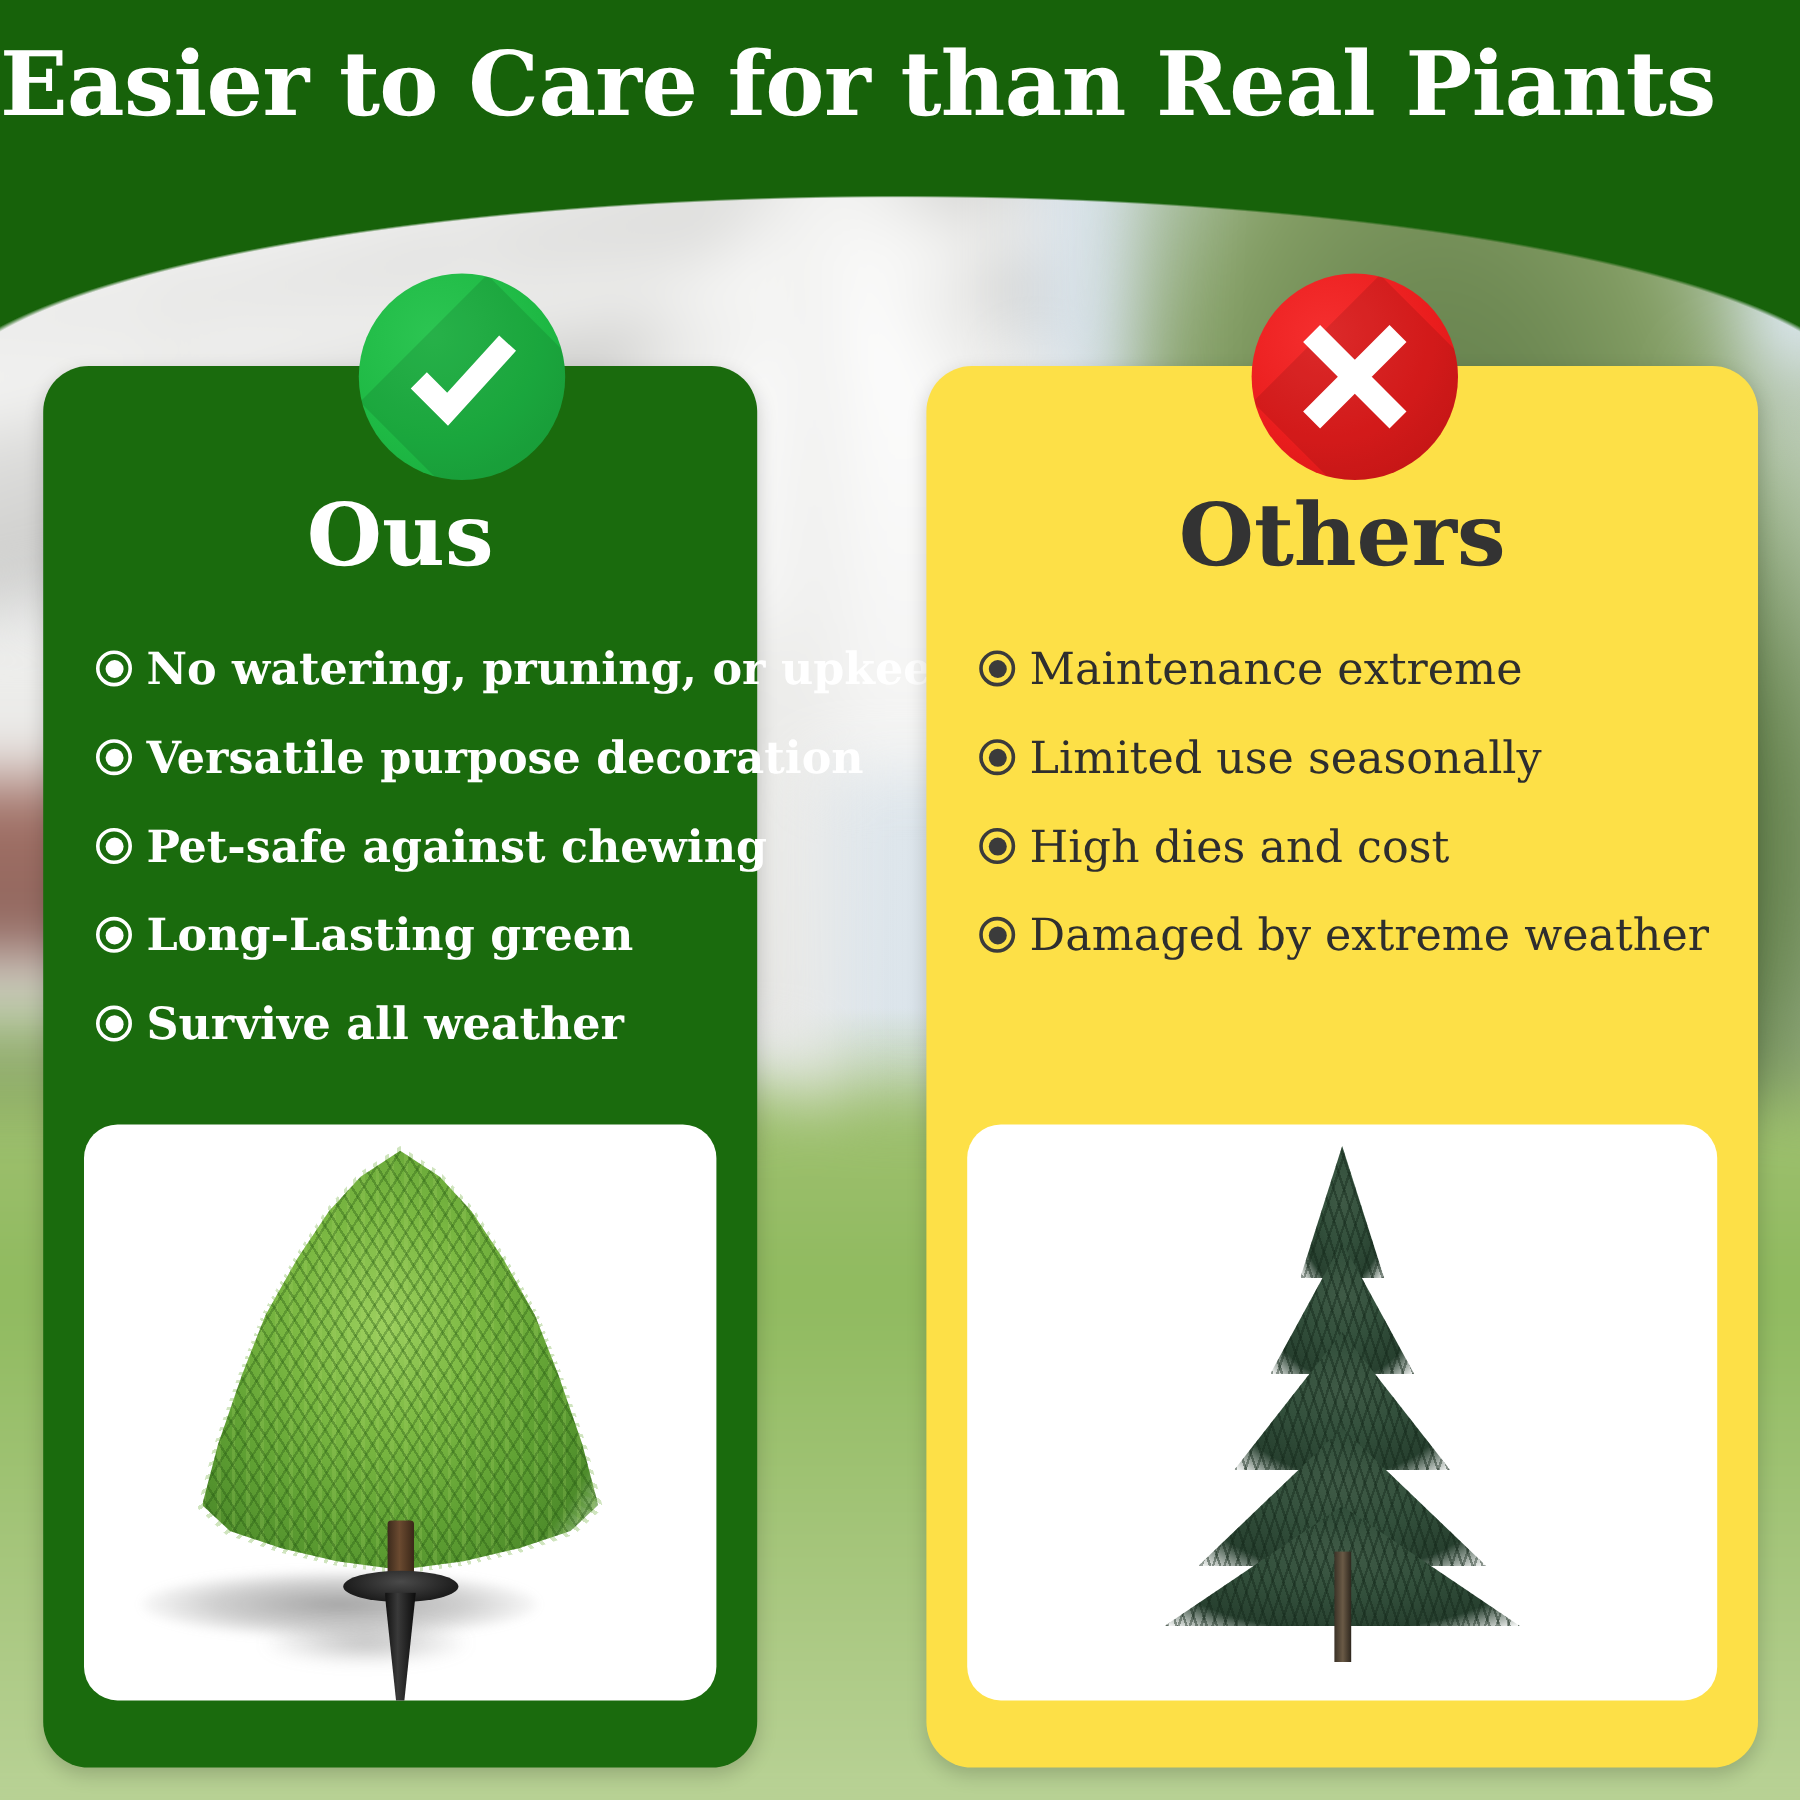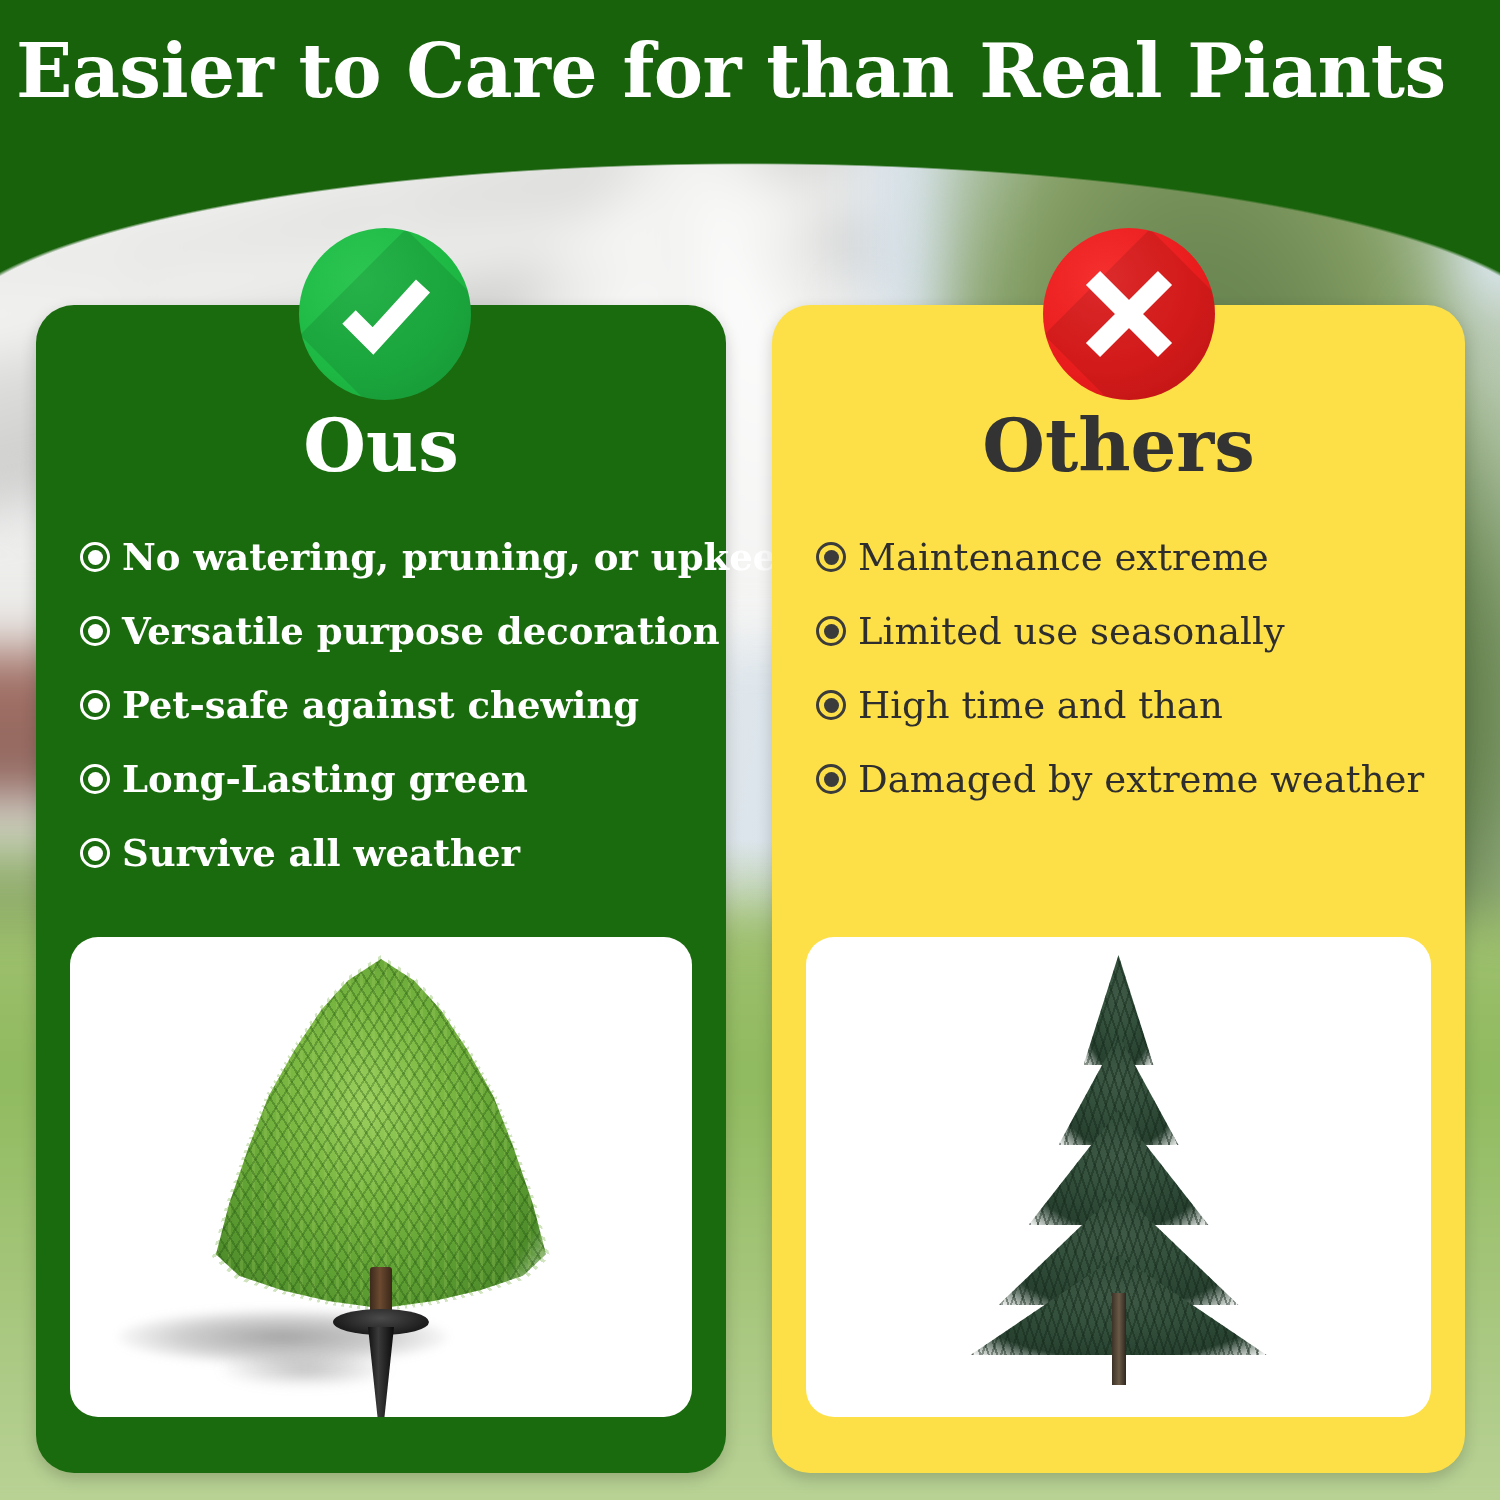--- a/index.html
+++ b/index.html
@@ -109,42 +109,42 @@
 
   
   .header{
     position:absolute;left:0;top:0;width:1500px;height:330px;z-index:3;
     background:#17620a;
     
     -webkit-mask-image:radial-gradient(ellipse 810px 175px at 50% 338px, transparent 99%, #000 100%);
     mask-image:radial-gradient(ellipse 810px 175px at 50% 338px, transparent 99%, #000 100%);
   }
   .header-title{
-    position:absolute;top:34px;left:16px;width:1312px;
+    position:absolute;top:34px;left:0;width:1312px;
     text-align:center;
     color:#ffffff;
     font-family:"DejaVu Serif", serif;
     font-weight:700;
     font-size:74px;
     letter-spacing:-0.5px;
     line-height:1;
     white-space:nowrap;
     z-index:4;
   }
 
   
   .panel{
     position:absolute;
     top:305px;
     height:1168px;
     border-radius:38px;
     z-index:2;
     box-shadow:0 6px 16px rgba(0,0,0,.18);
   }
-  .panel-ours{left:36px;width:690px;background:#1a6b0d;}
+  .panel-ours{left:36px;width:595px;background:#1a6b0d;}
   .panel-others{left:772px;width:693px;background:#fde047;}
 
   .panel-title{
     position:absolute;left:0;width:100%;
     text-align:center;
     top:105px;
     font-family:"DejaVu Serif", serif;
     font-weight:700;
     font-size:72px;
     line-height:1;
@@ -372,21 +372,21 @@
       <li class="feature-item">
         <span class="bullet"></span>
         <span class="feature-text">Maintenance extreme</span>
       </li>
       <li class="feature-item">
         <span class="bullet"></span>
         <span class="feature-text">Limited use seasonally</span>
       </li>
       <li class="feature-item">
         <span class="bullet"></span>
-        <span class="feature-text">High time and than</span>
+        <span class="feature-text">High dies and cost</span>
       </li>
       <li class="feature-item">
         <span class="bullet"></span>
         <span class="feature-text">Damaged by extreme weather</span>
       </li>
     </ul>
 
     <div class="img-card">
       <div class="conifer">
         <div class="con-tier" style="top:0px;width:70px;height:110px;clip-path:polygon(50% 0%,100% 100%,0% 100%);">

